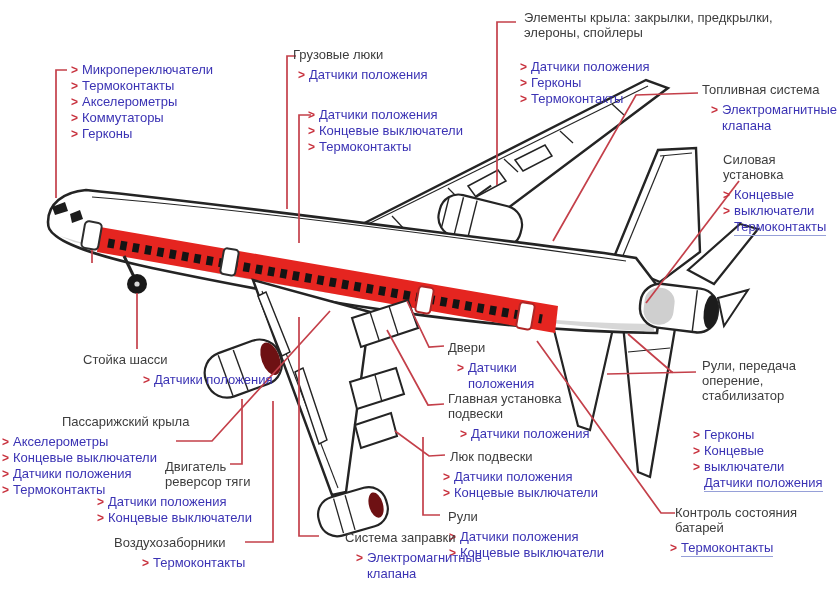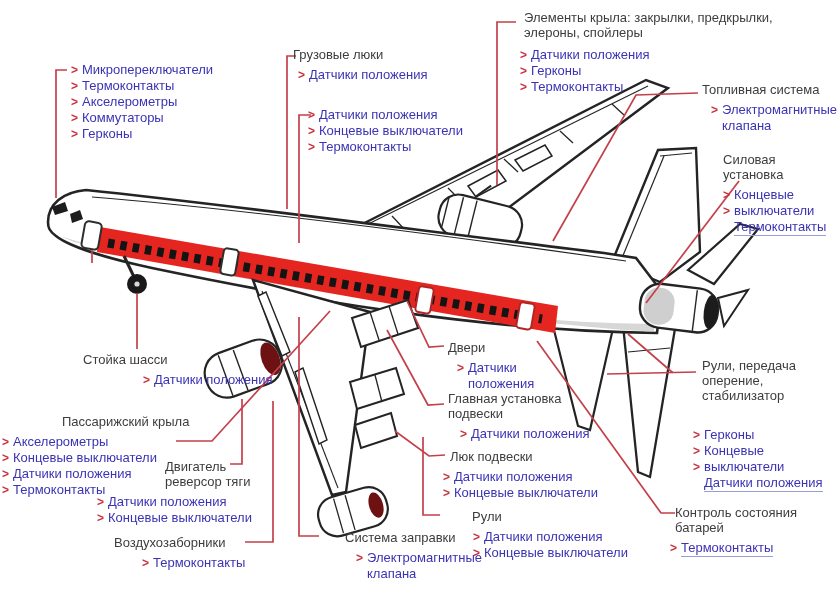--- a/index.html
+++ b/index.html
@@ -12,33 +12,33 @@
   .item{display:flex;align-items:flex-start;line-height:16px;white-space:nowrap;color:#3b33b4}
   .item .arrow{color:#c8323e;font-weight:700;margin-right:4px;font-size:12px;line-height:16px}
   .item.noarrow .arrow{visibility:hidden}
   .item .txt.wrap{white-space:normal}
   .item.ul .txt{border-bottom:1px solid #96a0d8}
   .item.gap{margin-top:24px}
   
   .c0{left:71px;top:62px}
   .c1{left:293px;top:47px}.c1 .item{margin-left:5px}
   .c2{left:313px;top:107px}.c2 .item{margin-left:-5px}
-  .c3{left:524px;top:10px;width:268px}.c3 .item{margin-left:-4px}.c3 .hd{margin-bottom:7px}
+  .c3{left:524px;top:10px;width:268px}.c3 .item{margin-left:-4px}.c3 .hd{margin-bottom:19px}
   .c4{left:702px;top:82px}.c4 .item{margin-left:9px}.c4 .txt{width:122px}
   .c5{left:723px;top:152px;width:88px}
   .c6{left:702px;top:358px;width:108px}.c6 .item{margin-left:-9px}
   .c7{left:675px;top:505px;width:140px}.c7 .item{margin-left:-5px}
   .c8{left:83px;top:352px}.c8 .item{margin-left:60px}
   .c9{left:2px;top:414px}.c9 .hd{padding-left:60px}
   .c10{left:165px;top:459px;width:102px}.c10 .item{margin-left:-68px}
   .c11{left:114px;top:535px}.c11 .item{margin-left:28px}
   .c12{left:448px;top:340px}.c12 .item{margin-left:9px}.c12 .txt{width:70px}
   .c13{left:448px;top:391px;width:120px}.c13 .item{margin-left:12px}
   .c14{left:450px;top:449px}.c14 .item{margin-left:-7px}
-  .c15{left:472px;top:509px}.c15 .item{margin-left:1px}
+  .c15{left:448px;top:509px}.c15 .item{margin-left:1px}
   .c16{left:345px;top:530px}.c16 .item{margin-left:11px}.c16 .txt{width:122px}
 </style>
 </head>
 <body>
 
 <div class="stage">
 
   <svg class="draw" width="840" height="593" viewBox="0 0 840 593">
 
     <g stroke="#242424" fill="#ffffff">

